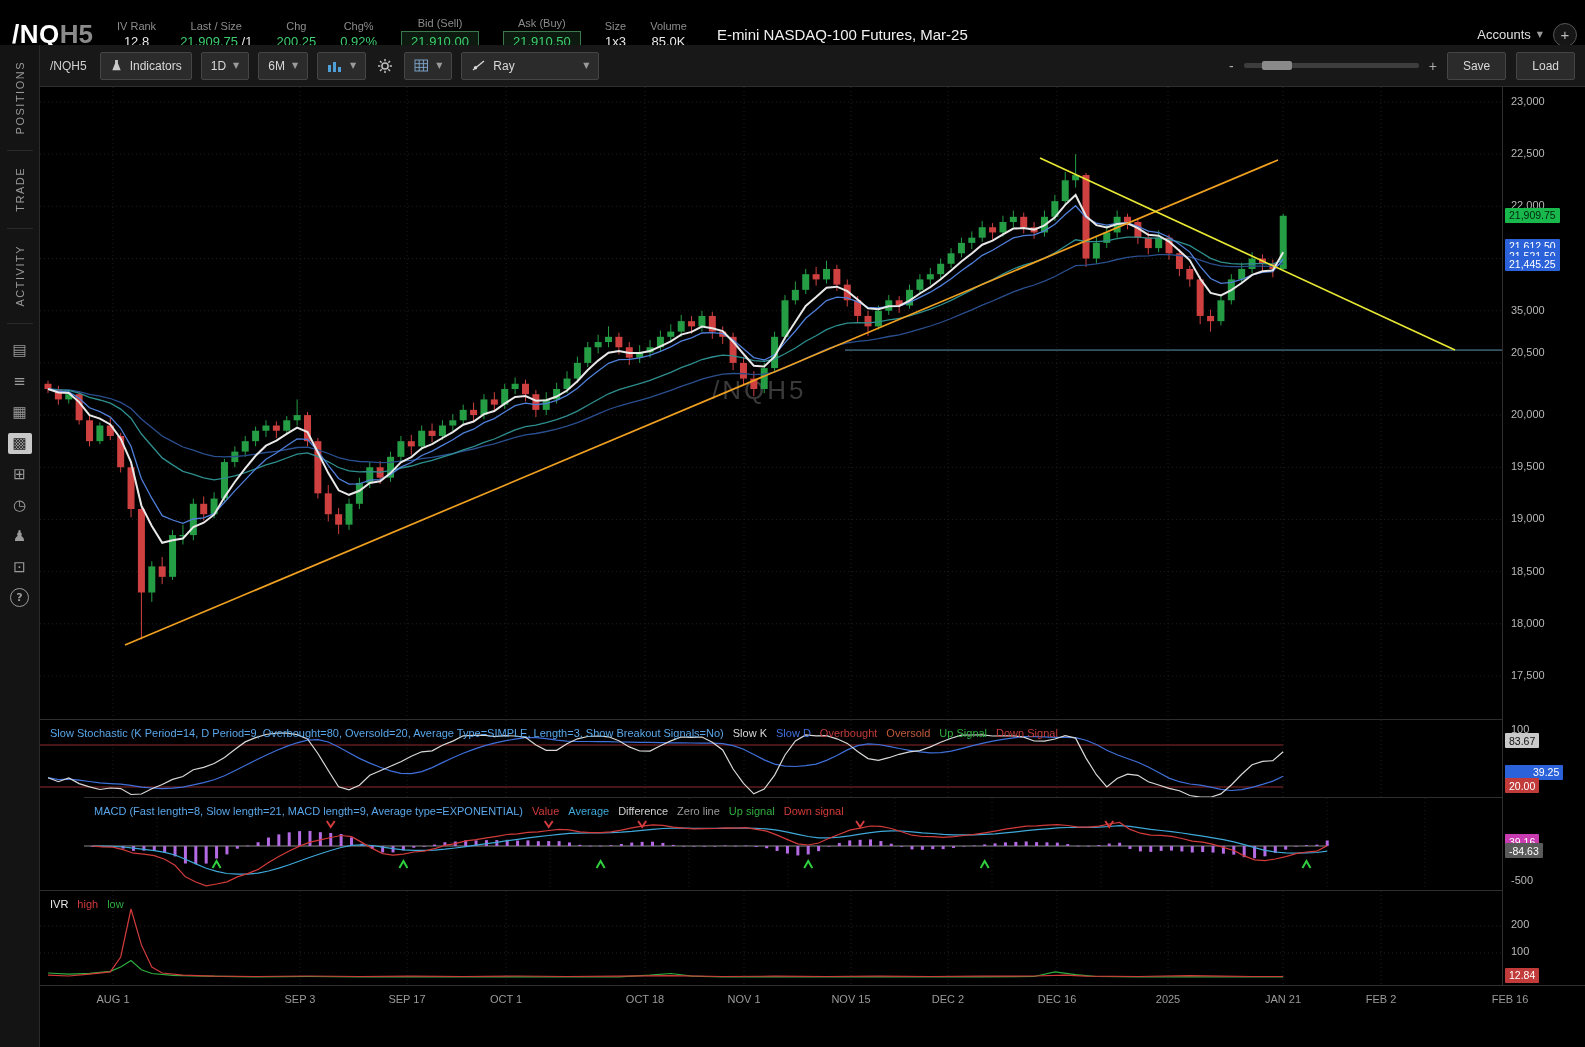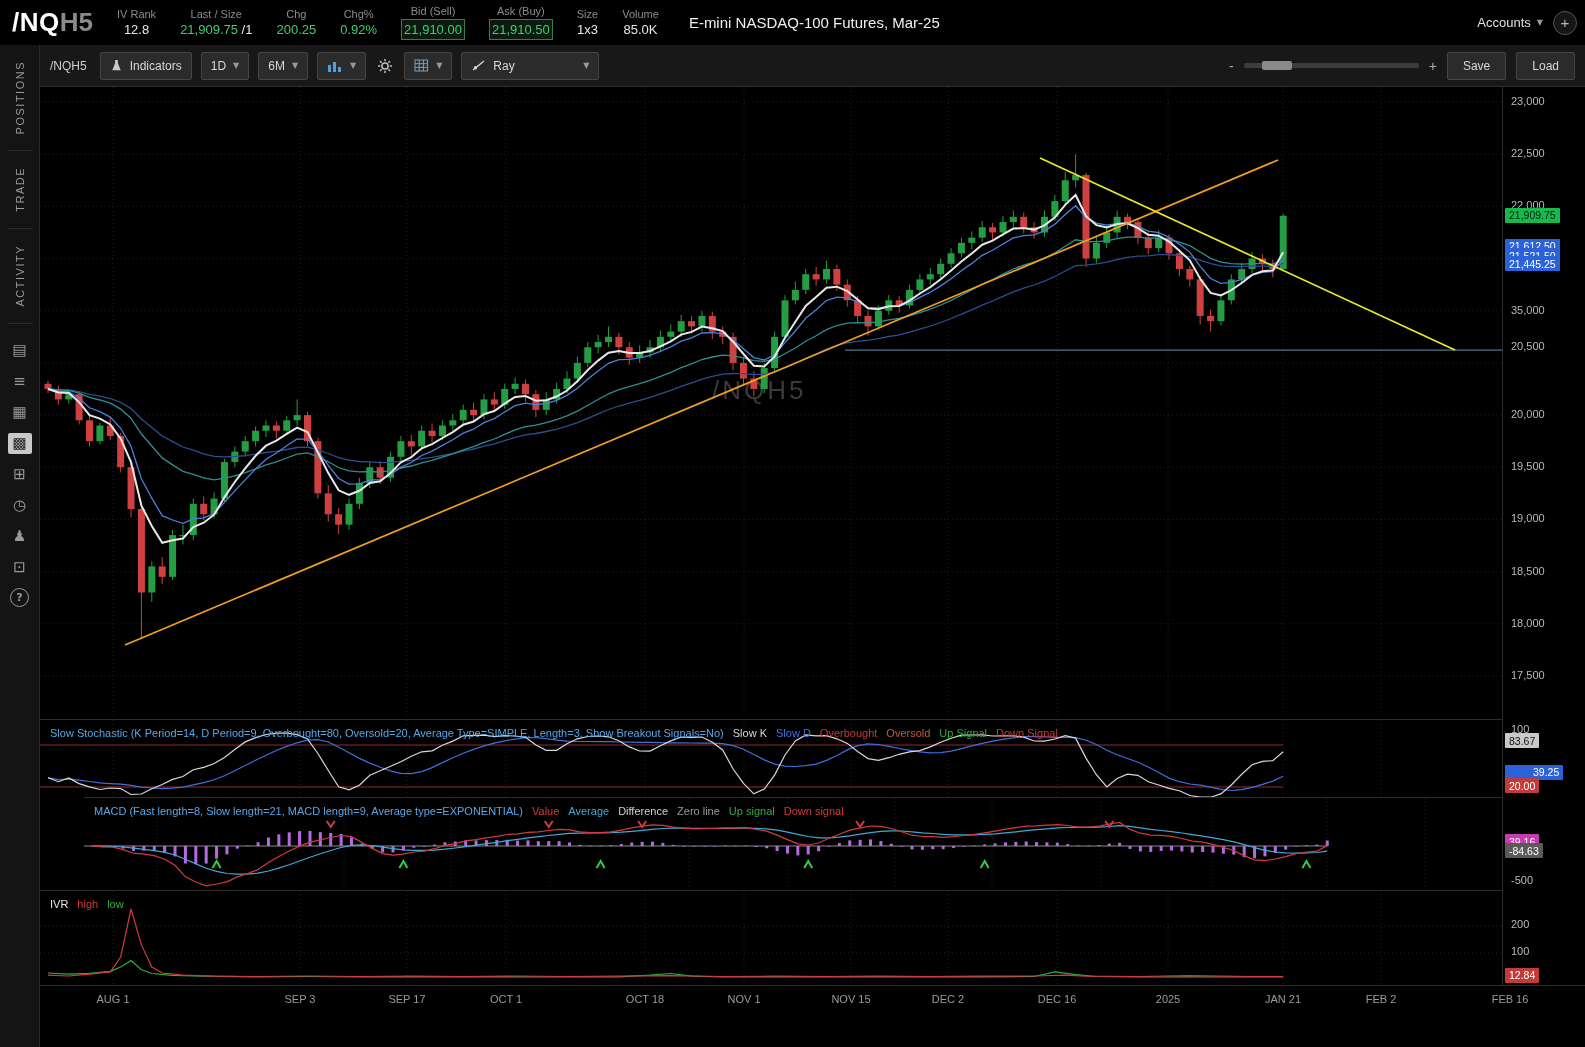--- a/index.html
+++ b/index.html
@@ -1,28 +1,28 @@
 <!DOCTYPE html>
 <html><head>
 <meta charset="utf-8">
 <style>
   html,body{margin:0;padding:0;background:#000;}
   #app{position:relative;width:1585px;height:1047px;background:#000;overflow:hidden;
        font-family:"Liberation Sans",sans-serif;color:#ccc;}
   
-  #header{position:absolute;left:0;top:0;width:1585px;height:45px;background:#000;
+  #header{position:absolute;left:0;top:12px;width:1585px;height:45px;background:#000;
           display:flex;align-items:center;gap:24px;padding-left:12px;box-sizing:border-box;}
   #symbol-block{display:flex;align-items:baseline;}
   #symbol-main{font-size:26px;font-weight:bold;color:#fff;letter-spacing:0.5px;}
   #symbol-contract{font-size:26px;font-weight:bold;color:#8a8a8a;}
   .hfield{display:flex;flex-direction:column;align-items:center;gap:2px;}
   .hlabel{font-size:11px;color:#8c8c8c;white-space:nowrap;}
   .hval{font-size:13px;color:#e8e8e8;white-space:nowrap;}
   .green{color:#3dcf6e;}
-  .quote-box{border:1px solid #3c7a4c;background:#0c1a10;padding:2px 2px;border-radius:0;
+  .quote-box{border:1px solid #3c7a4c;background:#0c1a10;padding:2px 9px;border-radius:0;
              font-size:13px;color:#3dcf6e;}
   #contract-desc{font-size:15px;color:#f0f0f0;margin-left:6px;white-space:nowrap;}
   #header-right{margin-left:auto;display:flex;align-items:center;gap:10px;padding-right:8px;}
   #accounts-btn{display:flex;align-items:center;gap:6px;font-size:13px;color:#e0e0e0;cursor:pointer;}
   .caret{font-size:8px;color:#9a9a9a;font-family:"DejaVu Sans",sans-serif;}
   #header-plus-btn{width:22px;height:22px;border:1px solid #555;border-radius:50%;color:#bbb;
           display:flex;align-items:center;justify-content:center;font-size:15px;background:#161616;}
   
   #sidebar{position:absolute;left:0;top:45px;width:40px;height:1002px;background:#141414;
            border-right:1px solid #2a2a2a;box-sizing:border-box;display:flex;flex-direction:column;align-items:center;}
@@ -685,21 +685,21 @@
       <span class="panel-title" style="color:#e8e8e8;">IVR</span><span id="ivr-legend"><span class="legend-item" style="color: rgb(210, 59, 59);">high</span><span class="legend-item" style="color: rgb(47, 174, 63);">low</span></span>
     </div>
   </div>
 
   <div id="right-axis">
       <div class="axis-label" style="top: 8px;">23,000</div>
       <div class="axis-label" style="top: 60.18px;">22,500</div>
       <div class="axis-label" style="top: 112.36px;">22,000</div>
       <div class="axis-label" style="top: 164.54px;">21,500</div>
       <div class="axis-label" style="top: 216.72px;">35,000</div>
-      <div class="axis-label" style="top: 253px; text-align: right;">20,500</div>
+      <div class="axis-label" style="top: 259px; text-align: right;">20,500</div>
       <div class="axis-label" style="top: 321.08px;">20,000</div>
       <div class="axis-label" style="top: 373.26px;">19,500</div>
       <div class="axis-label" style="top: 425.44px;">19,000</div>
       <div class="axis-label" style="top: 477.62px;">18,500</div>
       <div class="axis-label" style="top: 529.8px;">18,000</div>
       <div class="axis-label" style="top: 581.98px;">17,500</div>
       <div class="axis-label" style="top: 636px;">100</div>
       <div class="axis-label" style="top: 787px;">-500</div>
       <div class="axis-label" style="top: 831px;">200</div>
       <div class="axis-label" style="top: 858px;">100</div>

